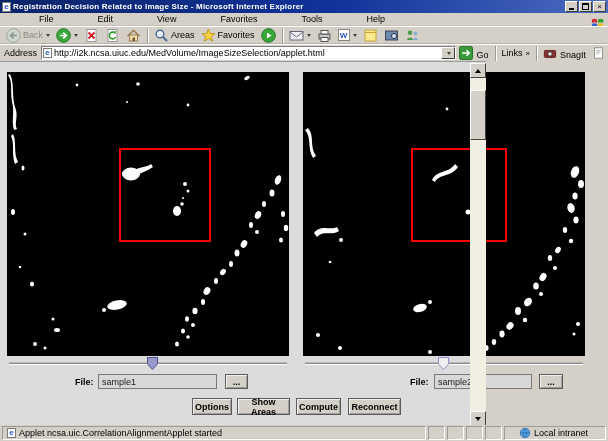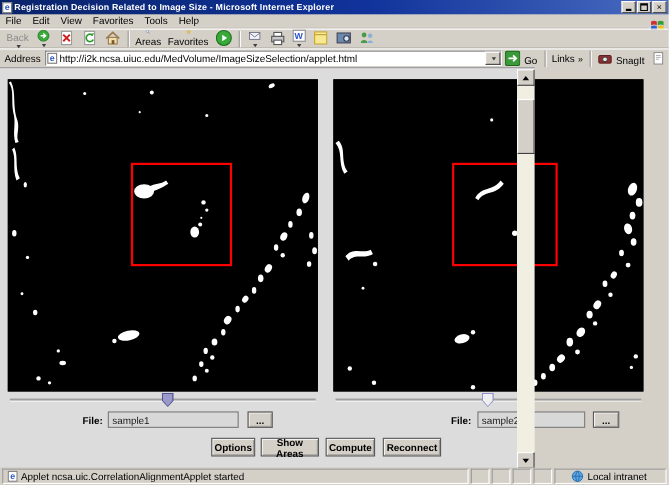--- a/index.html
+++ b/index.html
@@ -16,28 +16,28 @@
   .ie-doc i{font-style:normal;color:#2a56c6;font-weight:bold;font-size:8px;line-height:8px;}
   .winbtns{margin-left:auto;display:flex;gap:1px;margin-right:2px;}
   .wbtn{width:13px;height:11px;background:#d4d0c8;border:1px solid;border-color:#fff #404040 #404040 #fff;
     box-sizing:border-box;display:flex;align-items:center;justify-content:center;font-size:8px;line-height:8px;color:#000;}
   .glyph-min{width:5px;height:2px;background:#000;margin-top:4px;}
   .glyph-restore{width:5px;height:4px;border:1px solid #000;border-top-width:2px;}
 
   
   .menubar{position:absolute;left:0;top:13px;width:608px;height:13px;display:flex;align-items:center;
     font-size:9px;color:#000;border-bottom:1px solid #c8c4bc;box-sizing:border-box;}
-  .menu-item{padding:0 5px;}
+  .menu-item{padding:0 5px;margin-left:34px;}
   .winflag{position:absolute;right:2px;top:14px;width:17px;height:17px;background:#d4d0c8;
     display:flex;align-items:center;justify-content:center;}
 
   
   .toolbar{position:absolute;left:0;top:26px;width:608px;height:18px;display:flex;align-items:center;
     border-top:1px solid #fff;border-bottom:1px solid #b8b4ac;box-sizing:border-box;padding-left:3px;}
-  .tbtn{display:flex;align-items:center;gap:2px;padding:0 3px;height:16px;font-size:9px;color:#000;flex-direction:column;}
+  .tbtn{display:flex;align-items:center;gap:2px;padding:0 3px;height:16px;font-size:9px;color:#000;}
   .tbtn.disabled{color:#8a8a8a;}
   .caret{width:0;height:0;border-left:2.5px solid transparent;border-right:2.5px solid transparent;border-top:3px solid #404040;margin-left:1px;}
   .tsep{width:1px;height:15px;background:#9a9a9a;box-shadow:1px 0 0 #fff;margin:0 3px;}
   .wordbox{display:inline-flex;align-items:center;justify-content:center;width:12px;height:12px;background:#fff;
     border:1px solid #888;box-sizing:border-box;color:#2a56c6;font-weight:bold;font-size:8px;}
 
   
   .addressbar{position:absolute;left:0;top:44px;width:608px;height:17px;display:flex;align-items:center;
     border-top:1px solid #fff;box-sizing:border-box;font-size:9px;}
   .addr-label{margin:0 4px 0 4px;color:#000;}

